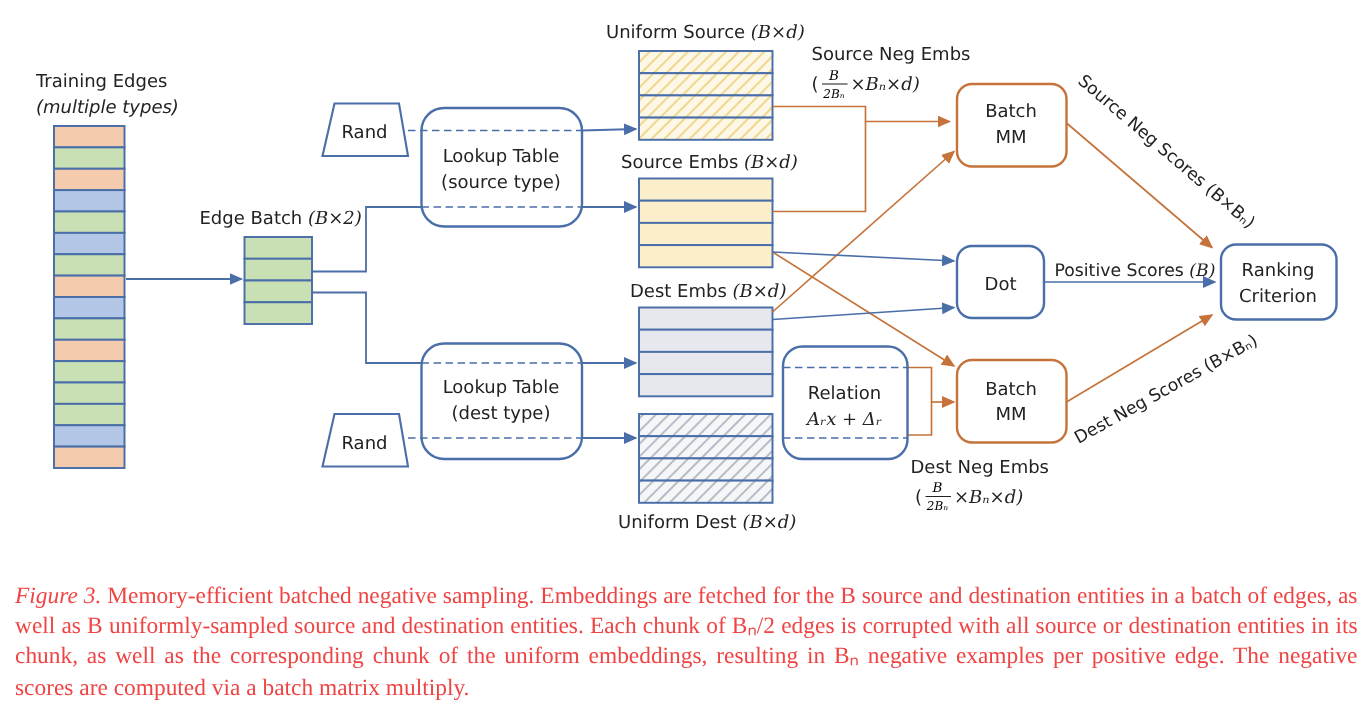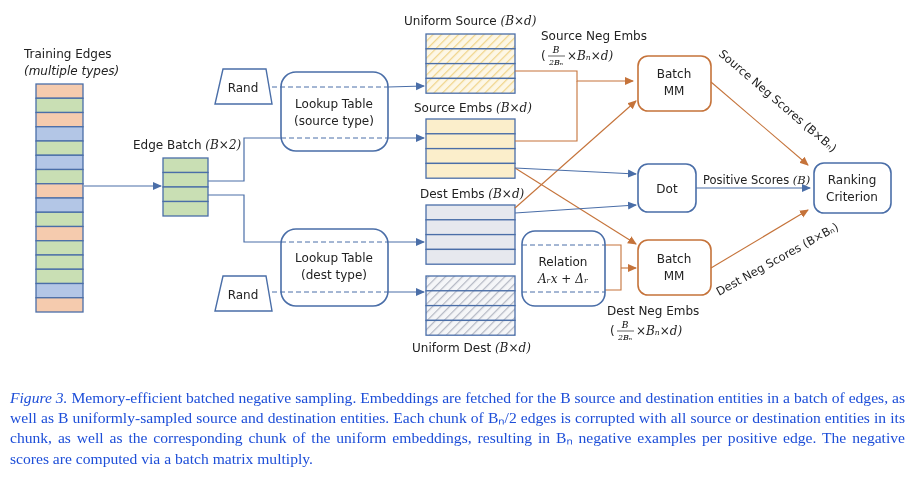--- a/index.html
+++ b/index.html
@@ -4,21 +4,21 @@
 <style>
   html, body { margin: 0; padding: 0; background: #ffffff; }
   body { width: 912px; height: 482px; position: relative; overflow: hidden; }
   #diagram { position: absolute; left: 0; top: 0; }
   .lbl { font-family: "DejaVu Sans", sans-serif; font-size: 12px; fill: #222; }
   .lbl-sm { font-family: "DejaVu Sans", sans-serif; font-size: 11.5px; fill: #222; }
   .mathi { font-family: "DejaVu Serif", serif; font-style: italic; }
   .caption {
     position: absolute; left: 10px; top: 388px; width: 895px;
     font-family: "Liberation Serif", serif; font-size: 15.6px; line-height: 20.2px;
-    color: #1d4ed8; text-align: justify;
+    color: #ef4444; text-align: justify;
   }
   .caption .fig { font-style: italic; }
 </style>
 </head>
 <body>
 
 <svg id="diagram" width="912" height="380" viewBox="0 0 912 380" xmlns="http://www.w3.org/2000/svg">
   <defs>
     <marker id="arrB" markerWidth="10" markerHeight="10" refX="8" refY="5" orient="auto" markerUnits="userSpaceOnUse">
       <path d="M0,1 L9,5 L0,9 z" fill="#4a6ea8"></path>

